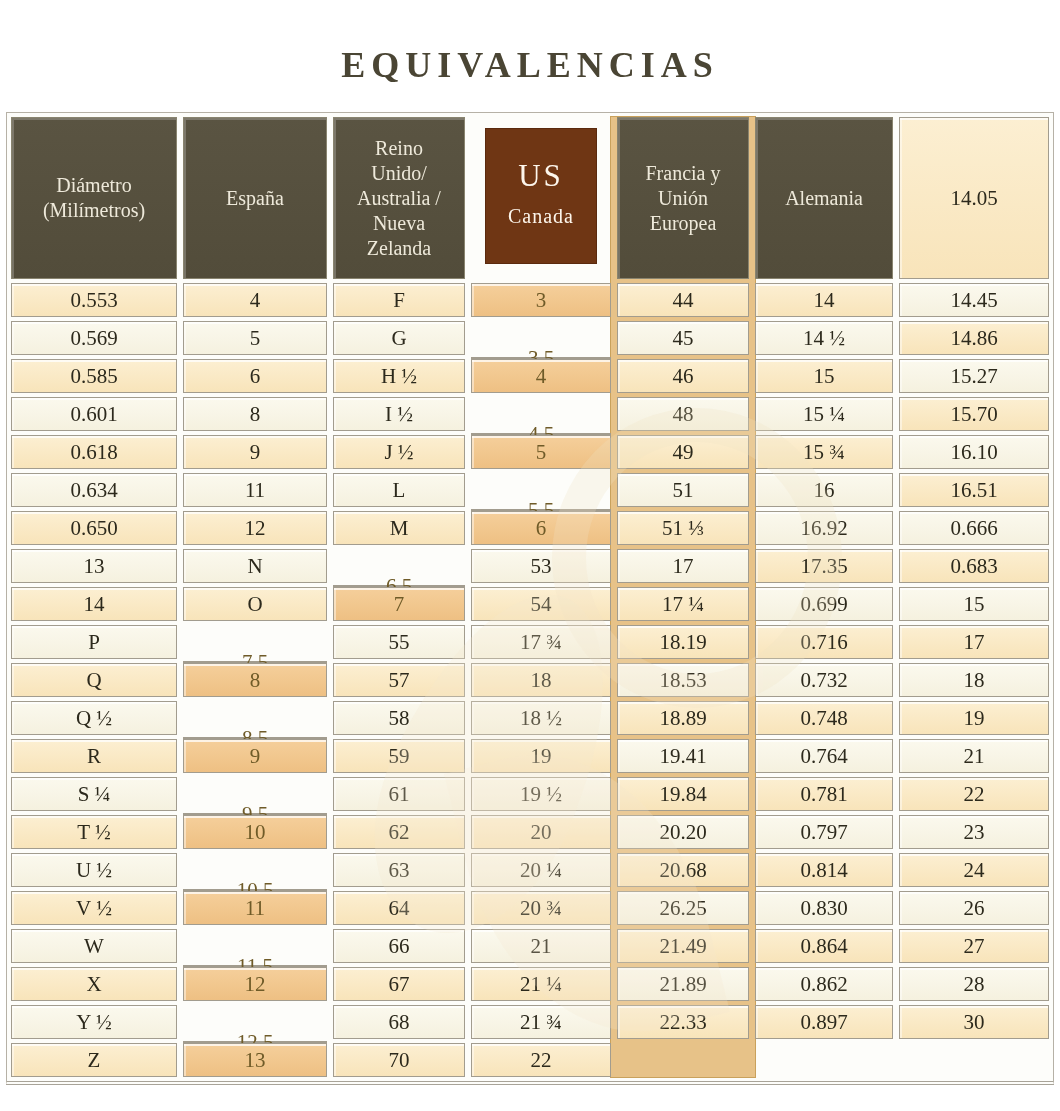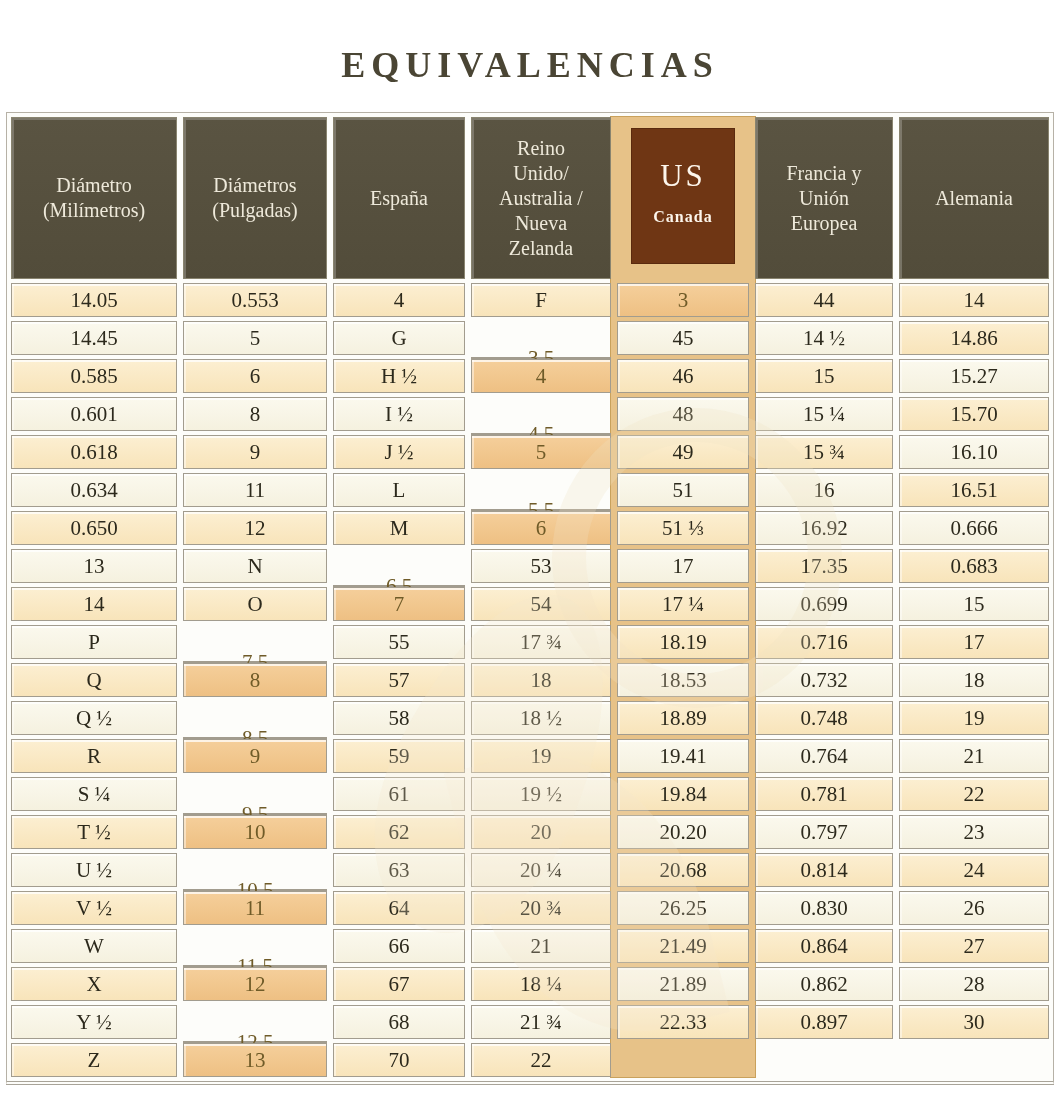--- a/index.html
+++ b/index.html
@@ -36,21 +36,21 @@
     align-items:center;justify-content:center;
     font-size:20px;line-height:25px;text-align:center;
   }
   .hc.us{background:transparent;border:none;box-shadow:none;padding:11px 15px 15px;box-sizing:border-box;}
   .us-box{
     flex:1;width:100%;background:#6f3614;border:1px solid #5a2a0e;
     display:flex;flex-direction:column;align-items:center;justify-content:center;
     color:#fdf6ec;
   }
   .us-box .us-main{font-size:31px;letter-spacing:3px;}
-  .us-box .us-sub{font-size:16px;font-weight:700;letter-spacing:1px;margin-top:16px;}
+  .us-box .us-sub{font-size:20px;font-weight:400;letter-spacing:1px;margin-top:16px;}
   .dc{
     border:1px solid #a29c8e;box-sizing:border-box;
     box-shadow:inset 0 2px 0 rgba(255,255,255,0.75),inset 2px 0 0 rgba(255,255,255,0.45);
     display:flex;align-items:center;justify-content:center;
     font-size:21px;color:#2c291c;
   }
   .dc.cream{background:linear-gradient(180deg,#fcefd2,#f8e4ba);}
   .dc.plain{background:linear-gradient(180deg,#fbf9ee,#f5f1df);}
   .dc.us-odd{background:linear-gradient(180deg,#f5cf9b,#eec083);color:#6f5b28;}
   .dc.us-even{background:linear-gradient(180deg,#f9e0b8,#f3d19c);color:#6f5b28;margin-top:36px;}
@@ -72,24 +72,20 @@
   <h1 class="title">EQUIVALENCIAS</h1>
 
   <div class="table-wrap">
     <div class="us-strip"></div>
     <div class="grid" id="grid">
         <div class="hc">
           <div>Diámetro</div>
           <div>(Milímetros)</div>
         </div>
         <div class="hc">
-          <div>Diámetros</div>
-          <div>(Pulgadas)</div>
-        </div>
-        <div class="hc">
           <div>España</div>
         </div>
         <div class="hc">
           <div>Reino</div>
           <div>Unido/</div>
           <div>Australia /</div>
           <div>Nueva</div>
           <div>Zelanda</div>
         </div>
         <div class="hc us">
@@ -107,20 +103,21 @@
           <div>Alemania</div>
         </div>
         <div class="dc cream">14.05</div>
         <div class="dc cream">0.553</div>
         <div class="dc cream">4</div>
         <div class="dc cream">F</div>
         <div class="dc us-odd">3</div>
         <div class="dc cream">44</div>
         <div class="dc cream">14</div>
         <div class="dc plain">14.45</div>
+        <div class="dc plain">0.569</div>
         <div class="dc plain">5</div>
         <div class="dc plain">G</div>
         <div class="dc us-even">3.5</div>
         <div class="dc plain">45</div>
         <div class="dc plain">14 ½</div>
         <div class="dc cream">14.86</div>
         <div class="dc cream">0.585</div>
         <div class="dc cream">6</div>
         <div class="dc cream">H ½</div>
         <div class="dc us-odd">4</div>
@@ -228,21 +225,21 @@
         <div class="dc plain">W</div>
         <div class="dc us-even">11.5</div>
         <div class="dc plain">66</div>
         <div class="dc plain">21</div>
         <div class="dc cream">21.49</div>
         <div class="dc cream">0.864</div>
         <div class="dc cream">27</div>
         <div class="dc cream">X</div>
         <div class="dc us-odd">12</div>
         <div class="dc cream">67</div>
-        <div class="dc cream">18 ¼</div>
+        <div class="dc cream">21 ¼</div>
         <div class="dc plain">21.89</div>
         <div class="dc plain">0.862</div>
         <div class="dc plain">28</div>
         <div class="dc plain">Y ½</div>
         <div class="dc us-even">12.5</div>
         <div class="dc plain">68</div>
         <div class="dc plain">21 ¾</div>
         <div class="dc cream">22.33</div>
         <div class="dc cream">0.897</div>
         <div class="dc cream">30</div>

